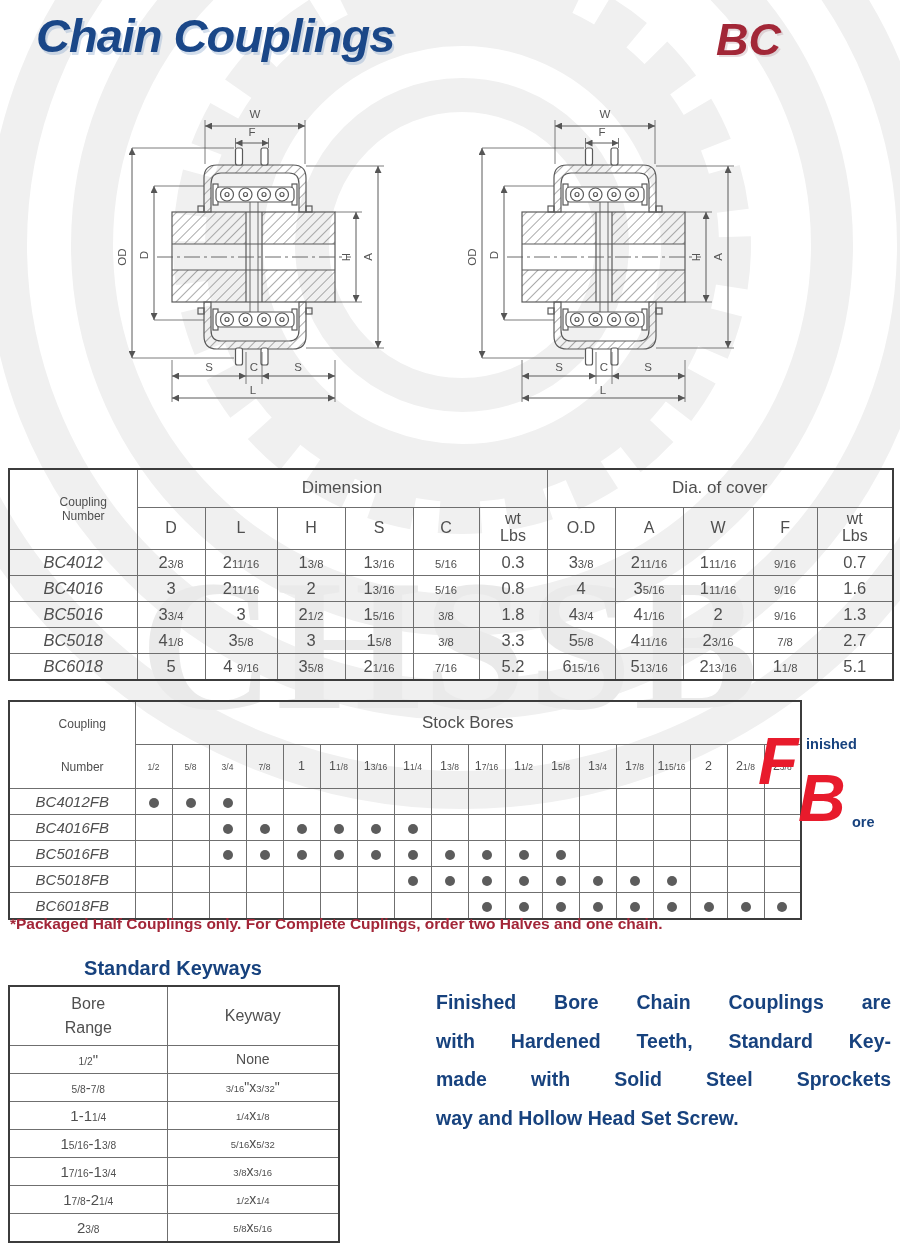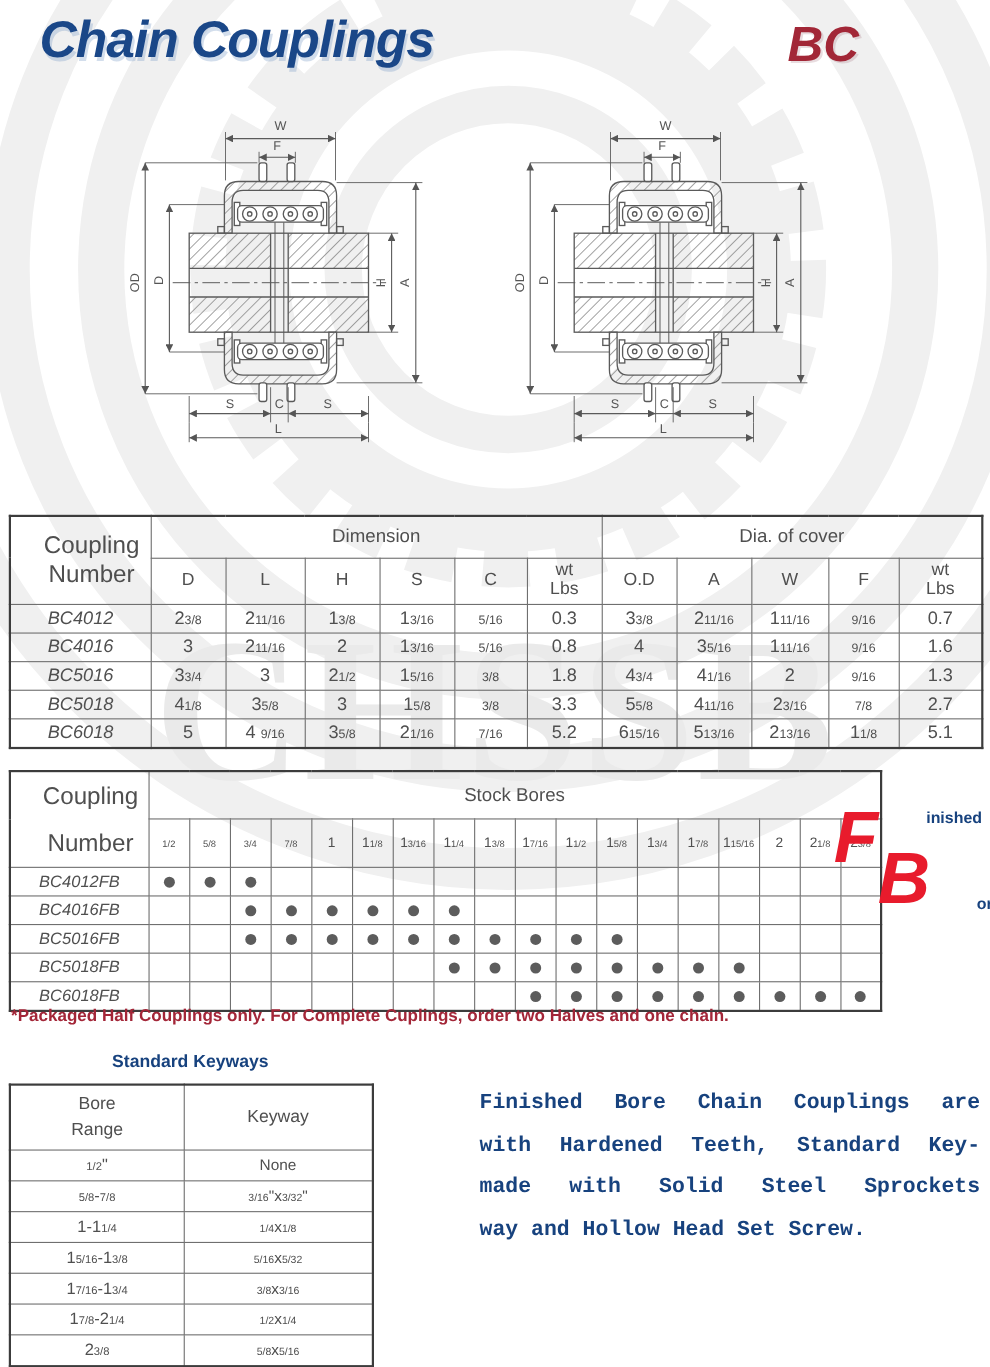--- a/index.html
+++ b/index.html
@@ -21,45 +21,45 @@
             border:2px solid #3c3c3c;}
   table.tbl th,table.tbl td{border:1px solid #6f6f6f;text-align:center;vertical-align:middle;
             font-weight:normal;padding:0;color:#4f4f4f;overflow:hidden;}
   .fr{font-size:0.68em;font-style:normal;letter-spacing:0;}
   
   .dim-table{left:8px;top:468px;width:884px;}
   .dim-table th{font-size:17px;}
   .dim-table .h1{height:38px;}
   .dim-table .h2 th{height:41px;white-space:pre-line;font-size:16px;line-height:1.05;}
   .dim-table td{height:25px;font-size:16.5px;}
-  .stack{display:flex;flex-direction:column;justify-content:space-around;height:100%;font-size:22px;padding-left:20px;}
+  .stack{display:flex;flex-direction:column;justify-content:space-around;height:100%;font-size:12px;padding-left:20px;}
   .rowlabel{font-size:15.5px;font-style:italic;}
   
   .bores-table{left:8px;top:700px;width:792px;}
   .bores-table .h1 th{height:42px;font-size:17px;}
   .bores-table .h2 th{height:43px;font-size:12.5px;line-height:1;}
   .bores-table td{height:25px;font-size:15px;}
   .dot{display:inline-block;width:10px;height:10px;border-radius:50%;background:#5c5c5c;vertical-align:middle;}
   
   .note{left:10px;top:915px;font-size:15.5px;color:#a32638;width:880px;font-weight:bold;}
   
-  .kw-title{left:8px;top:957px;width:330px;text-align:center;font-size:16px;font-weight:bold;color:#17427e;}
+  .kw-title{left:8px;top:957px;width:330px;text-align:center;font-size:20px;font-weight:bold;color:#17427e;}
   .kw-table{left:8px;top:985px;width:330px;height:258px;}
   .kw-table th{height:58px;font-size:16px;white-space:pre-line;line-height:1.5;}
   .kw-table td{font-size:15px;}
   .kw-table td.kw{font-size:14px;}
   
-  .desc{left:436px;top:983px;width:455px;font-size:19.5px;font-weight:bold;color:#17427e;font-family:Liberation Mono, monospace;}
+  .desc{left:436px;top:983px;width:455px;font-size:19.5px;font-weight:bold;color:#17427e;}
   .desc-line{text-align:justify;text-align-last:justify;line-height:38.5px;}
   .desc-line:last-child{text-align-last:left;}
   
   .fb{left:758px;top:728px;width:140px;height:108px;}
   .fb span{position:absolute;font-style:italic;}
   .fb .big{font-size:66px;font-weight:900;color:#e81b2c;line-height:1;}
-  .fb .small{font-size:14.5px;font-weight:bold;color:#17427e;font-style:normal;margin-left:36px;}
+  .fb .small{font-size:14.5px;font-weight:bold;color:#17427e;font-style:normal;}
   .fb .f{left:0;top:0;} .fb .finished{left:48px;top:8px;}
   .fb .b{left:40px;top:37px;} .fb .ore{left:94px;top:86px;}
   
   svg text{font-family:"Liberation Sans",sans-serif;font-size:11.5px;fill:#555;}
 </style>
 </head>
 <body>
 
 <div class="page">
 

